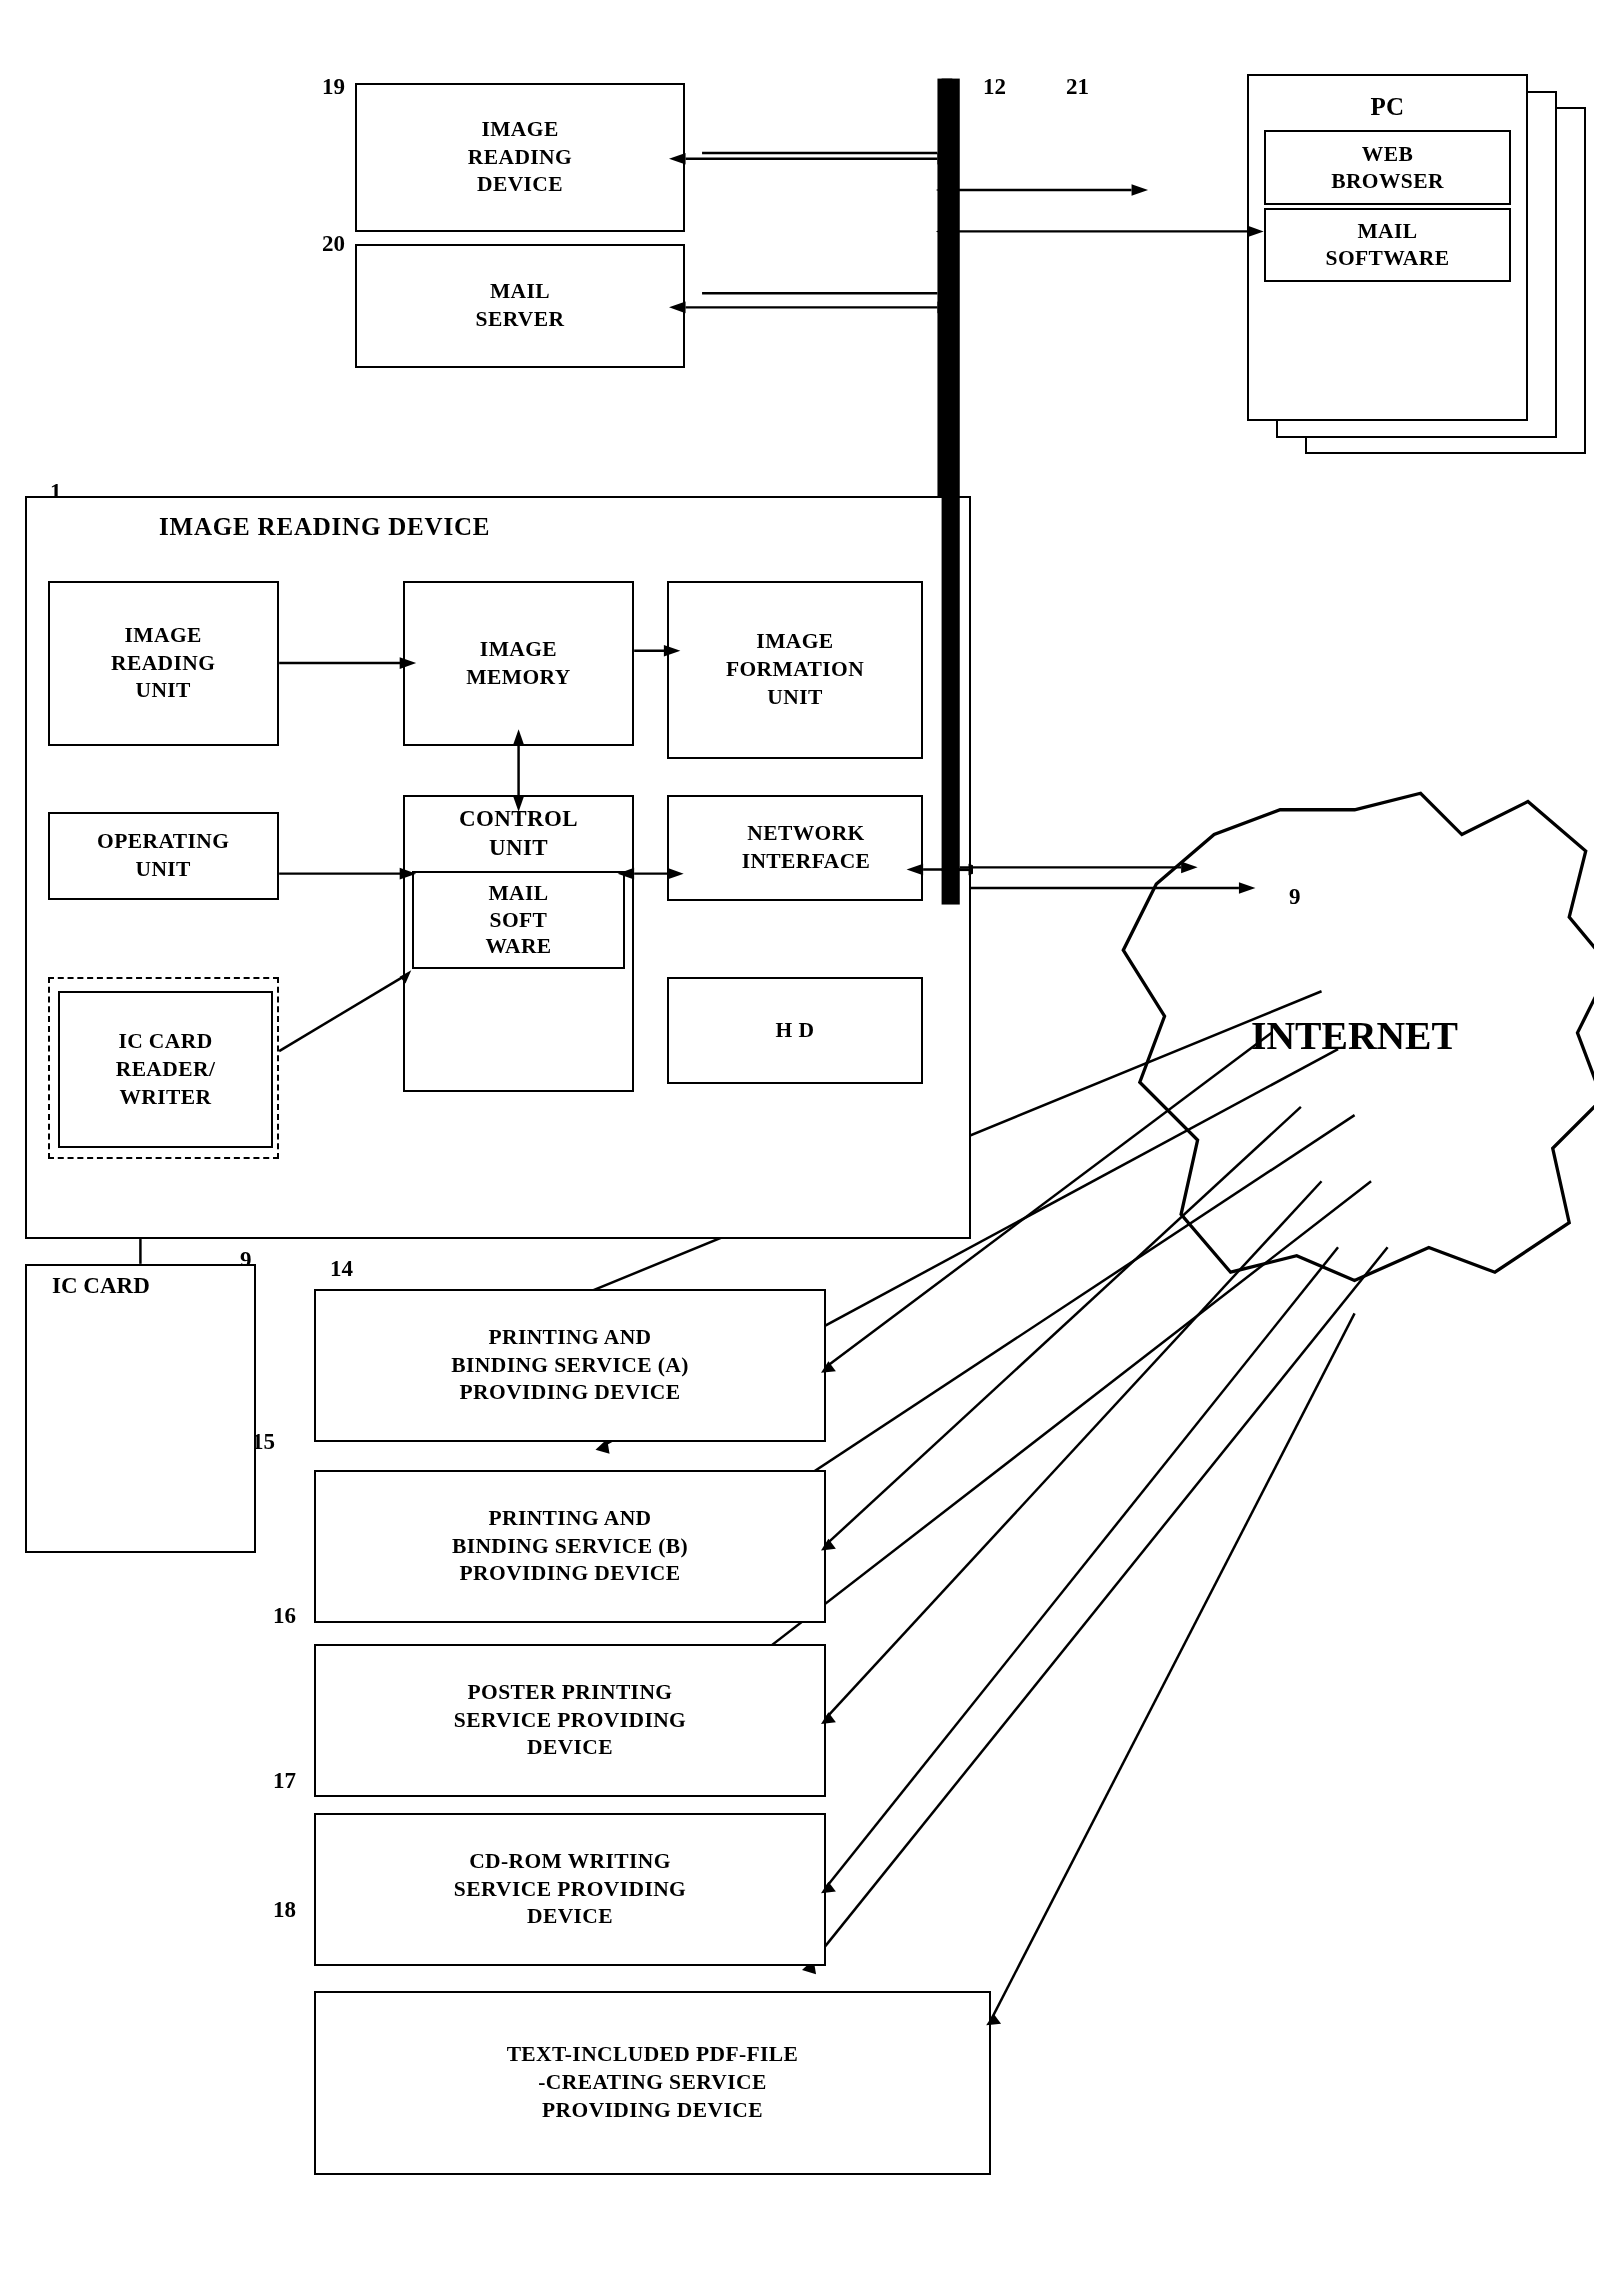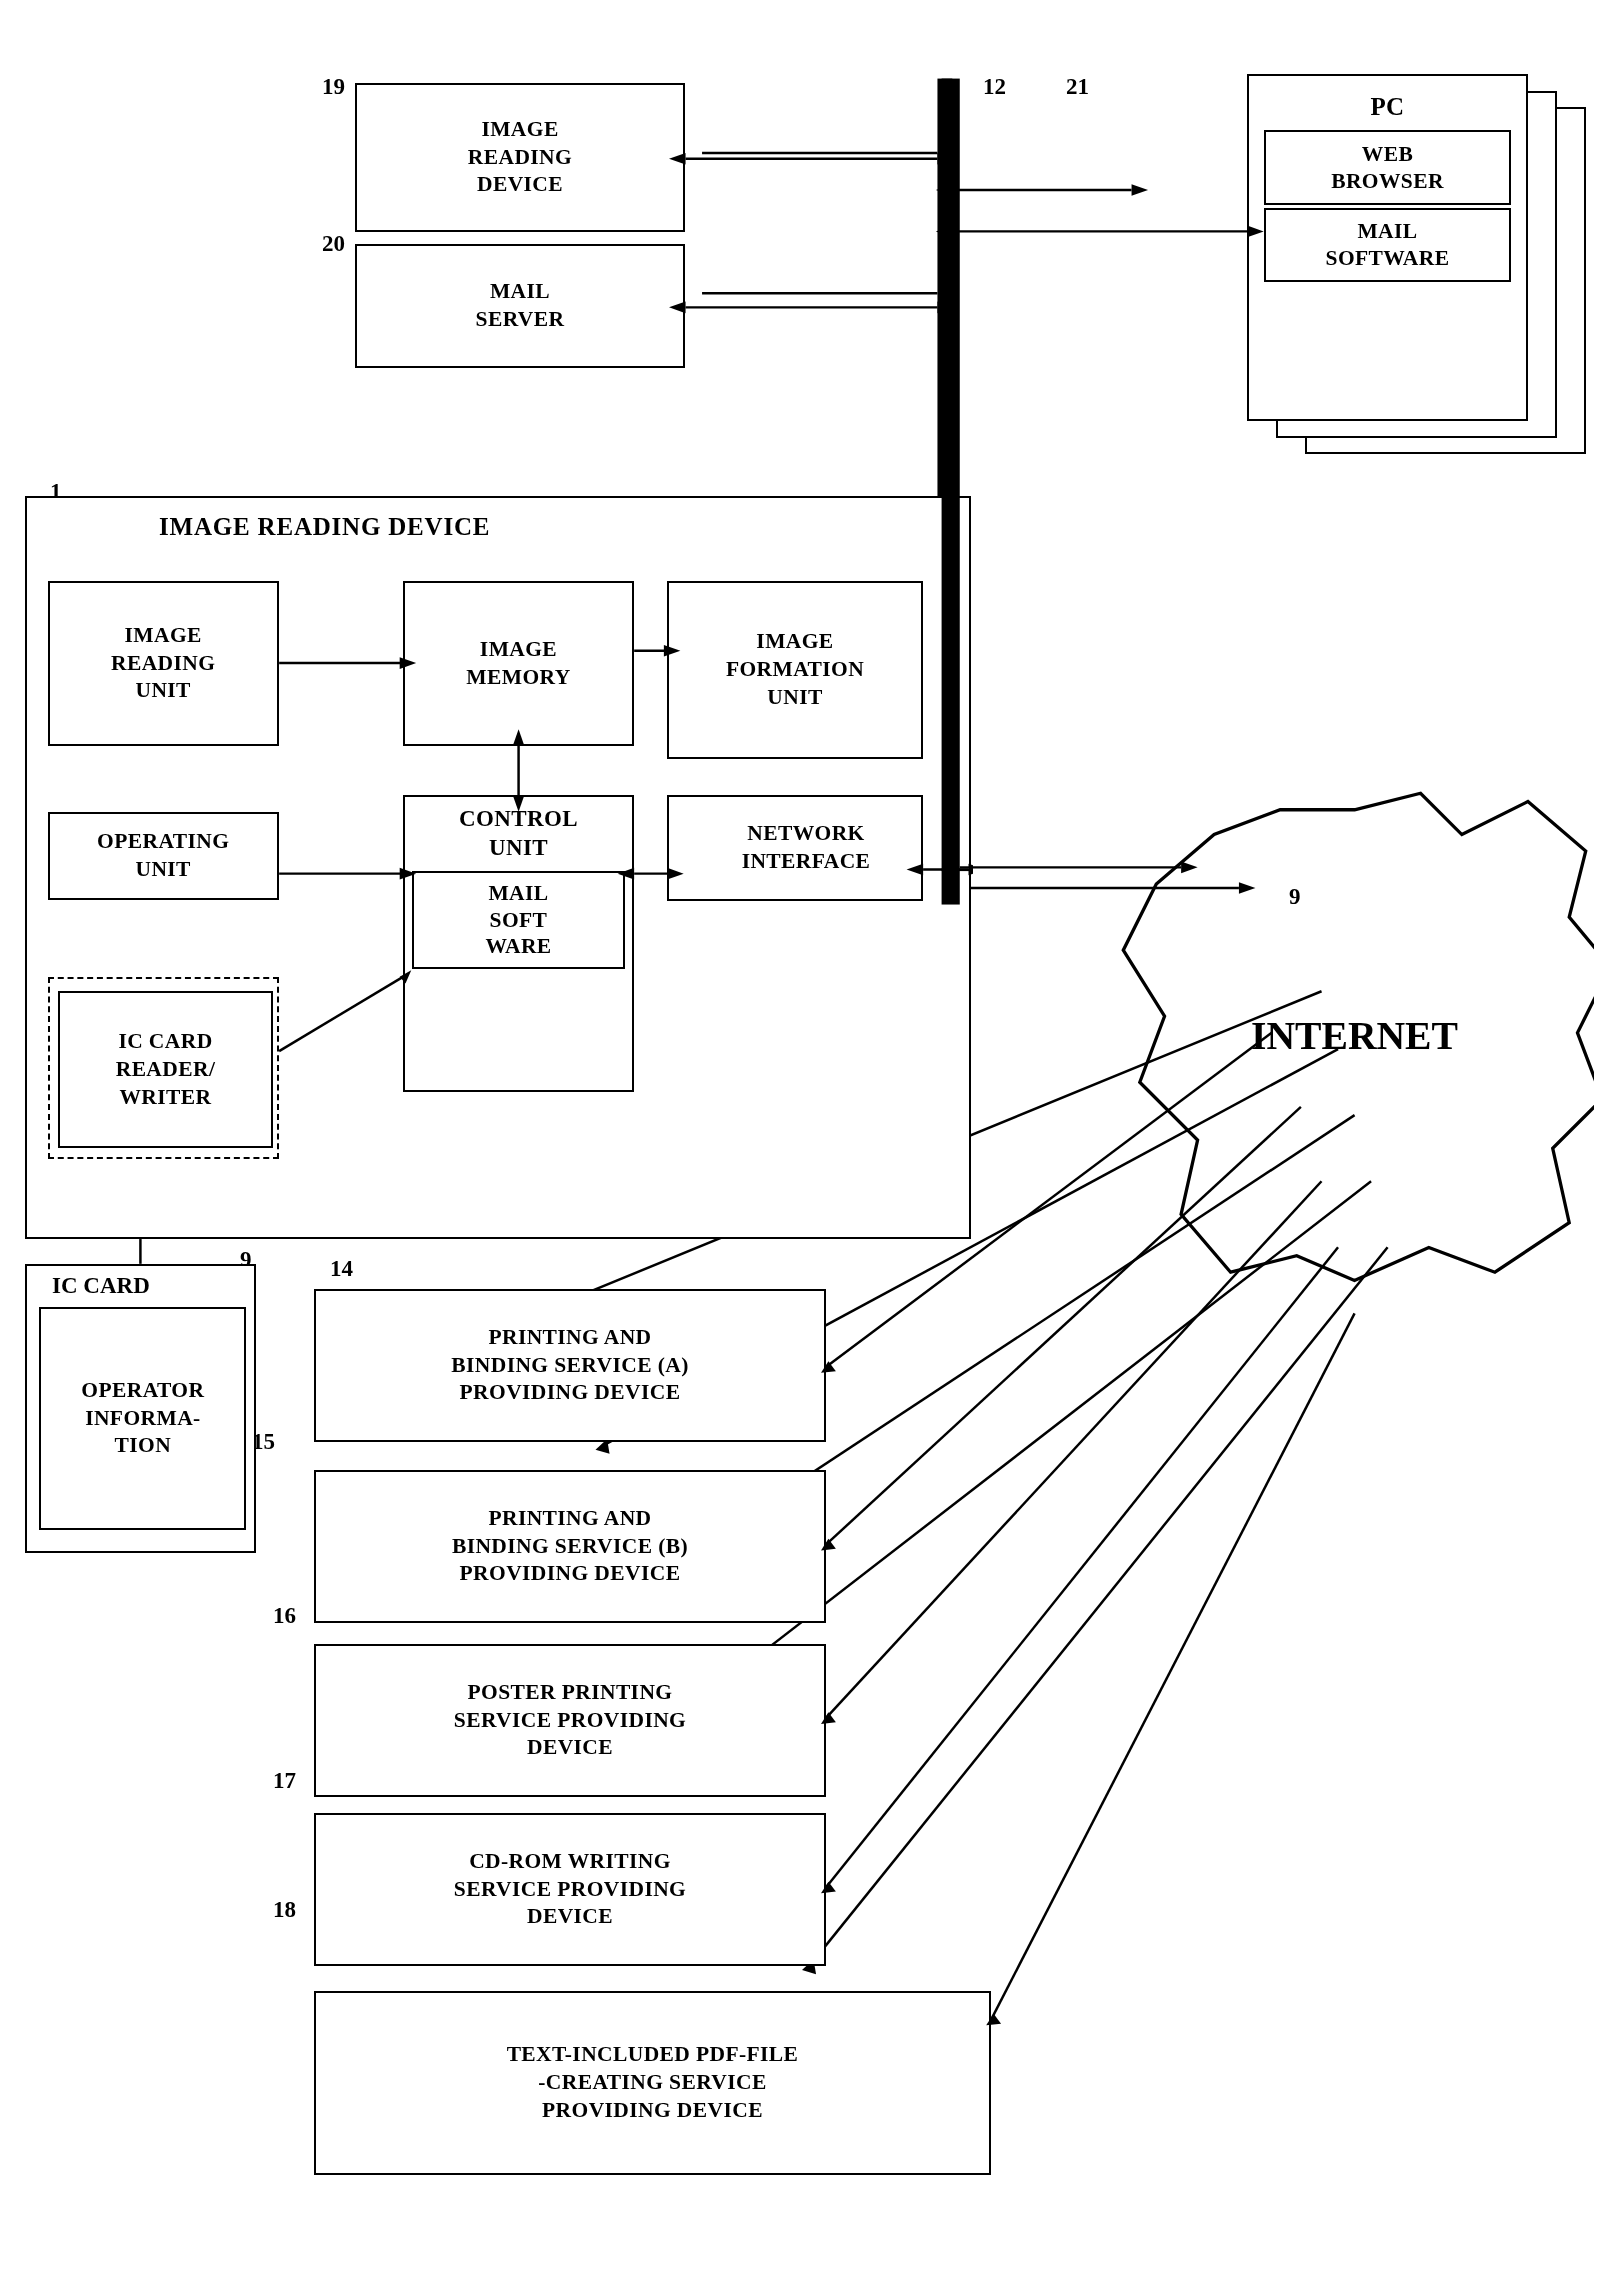--- a/index.html
+++ b/index.html
@@ -203,20 +203,23 @@
 
       <div style="border:2.5px solid #000; padding:6.6px 5px; font-size:21.5px; font-weight:bold; text-align:center; margin-top:8.3px;">
         <span>MAIL<br>SOFT<br>WARE</span>
       </div>
     </div>
 
     <div class="box" style="left:640px; top:297px; width:256px; height:106px;padding-left:22px;">
       <span class="box-label">NETWORK<br>INTERFACE</span>
     </div>
 
+    <div class="box" style="left:640px; top:479px; width:256px; height:107px;">
+      <span class="box-label">H D</span>
+    </div>
 
     <div style="position:absolute; left:20.7px; top:479px; width:231px; height:182px; border:2.5px dashed #000;">
       <div class="box" style="position:absolute; left:8.3px; top:12.4px; width:215px; height:157px;">
         <span class="box-label">IC CARD<br>READER/<br>WRITER</span>
       </div>
     </div>
 
     <svg style="position:absolute; top:0; left:0; width:946px; height:743px; pointer-events:none;" viewBox="0 0 1145 900" width="946" height="743">
 
       <line x1="305" y1="200" x2="455" y2="200" stroke="#000" stroke-width="3"></line>
@@ -240,23 +243,20 @@
       <polygon points="1085,443 1085,457 1065,450" fill="#000"></polygon>
       <polygon points="1140,443 1140,457 1160,450" fill="#000"></polygon>
 
       <line x1="305" y1="670" x2="455" y2="580" stroke="#000" stroke-width="3"></line>
       <polygon points="451,580 465,572 458,588" fill="#000"></polygon>
     </svg>
   </div>
 
   <div class="outer-box" style="left:25px; top:1264px; width:231px; height:289px;">
     <span style="position:absolute; left:25px; top:6.6px; font-size:23px; font-weight:bold;">IC CARD</span>
-    <div class="box" style="left:12.4px; top:41px; width:207px; height:223px;">
-      <span class="box-label">OPERATOR<br>INFORMA-<br>TION</span>
-    </div>
   </div>
 
   <svg style="position:absolute; top:785px; left:1115px; width:479px; height:512px; pointer-events:none;" viewBox="0 0 580 620" width="479" height="512">
     <polygon points="290,30 370,10 420,60 500,20 570,80 550,160 600,220 560,300 590,380 530,440 550,530 460,590 380,560 290,600 220,570 140,590 80,520 100,430 30,360 60,280 10,200 50,120 120,60 200,30" fill="none" stroke="#000" stroke-width="4"></polygon>
     <text x="290" y="320" text-anchor="middle" font-size="48" font-weight="bold" font-family="Times New Roman, serif">INTERNET</text>
   </svg>
 
   <div class="box" style="left:314px; top:1289px; width:512px; height:153px; font-size:23px;">
     <span class="box-label">PRINTING AND<br>BINDING SERVICE (A)<br>PROVIDING DEVICE</span>
   </div>

